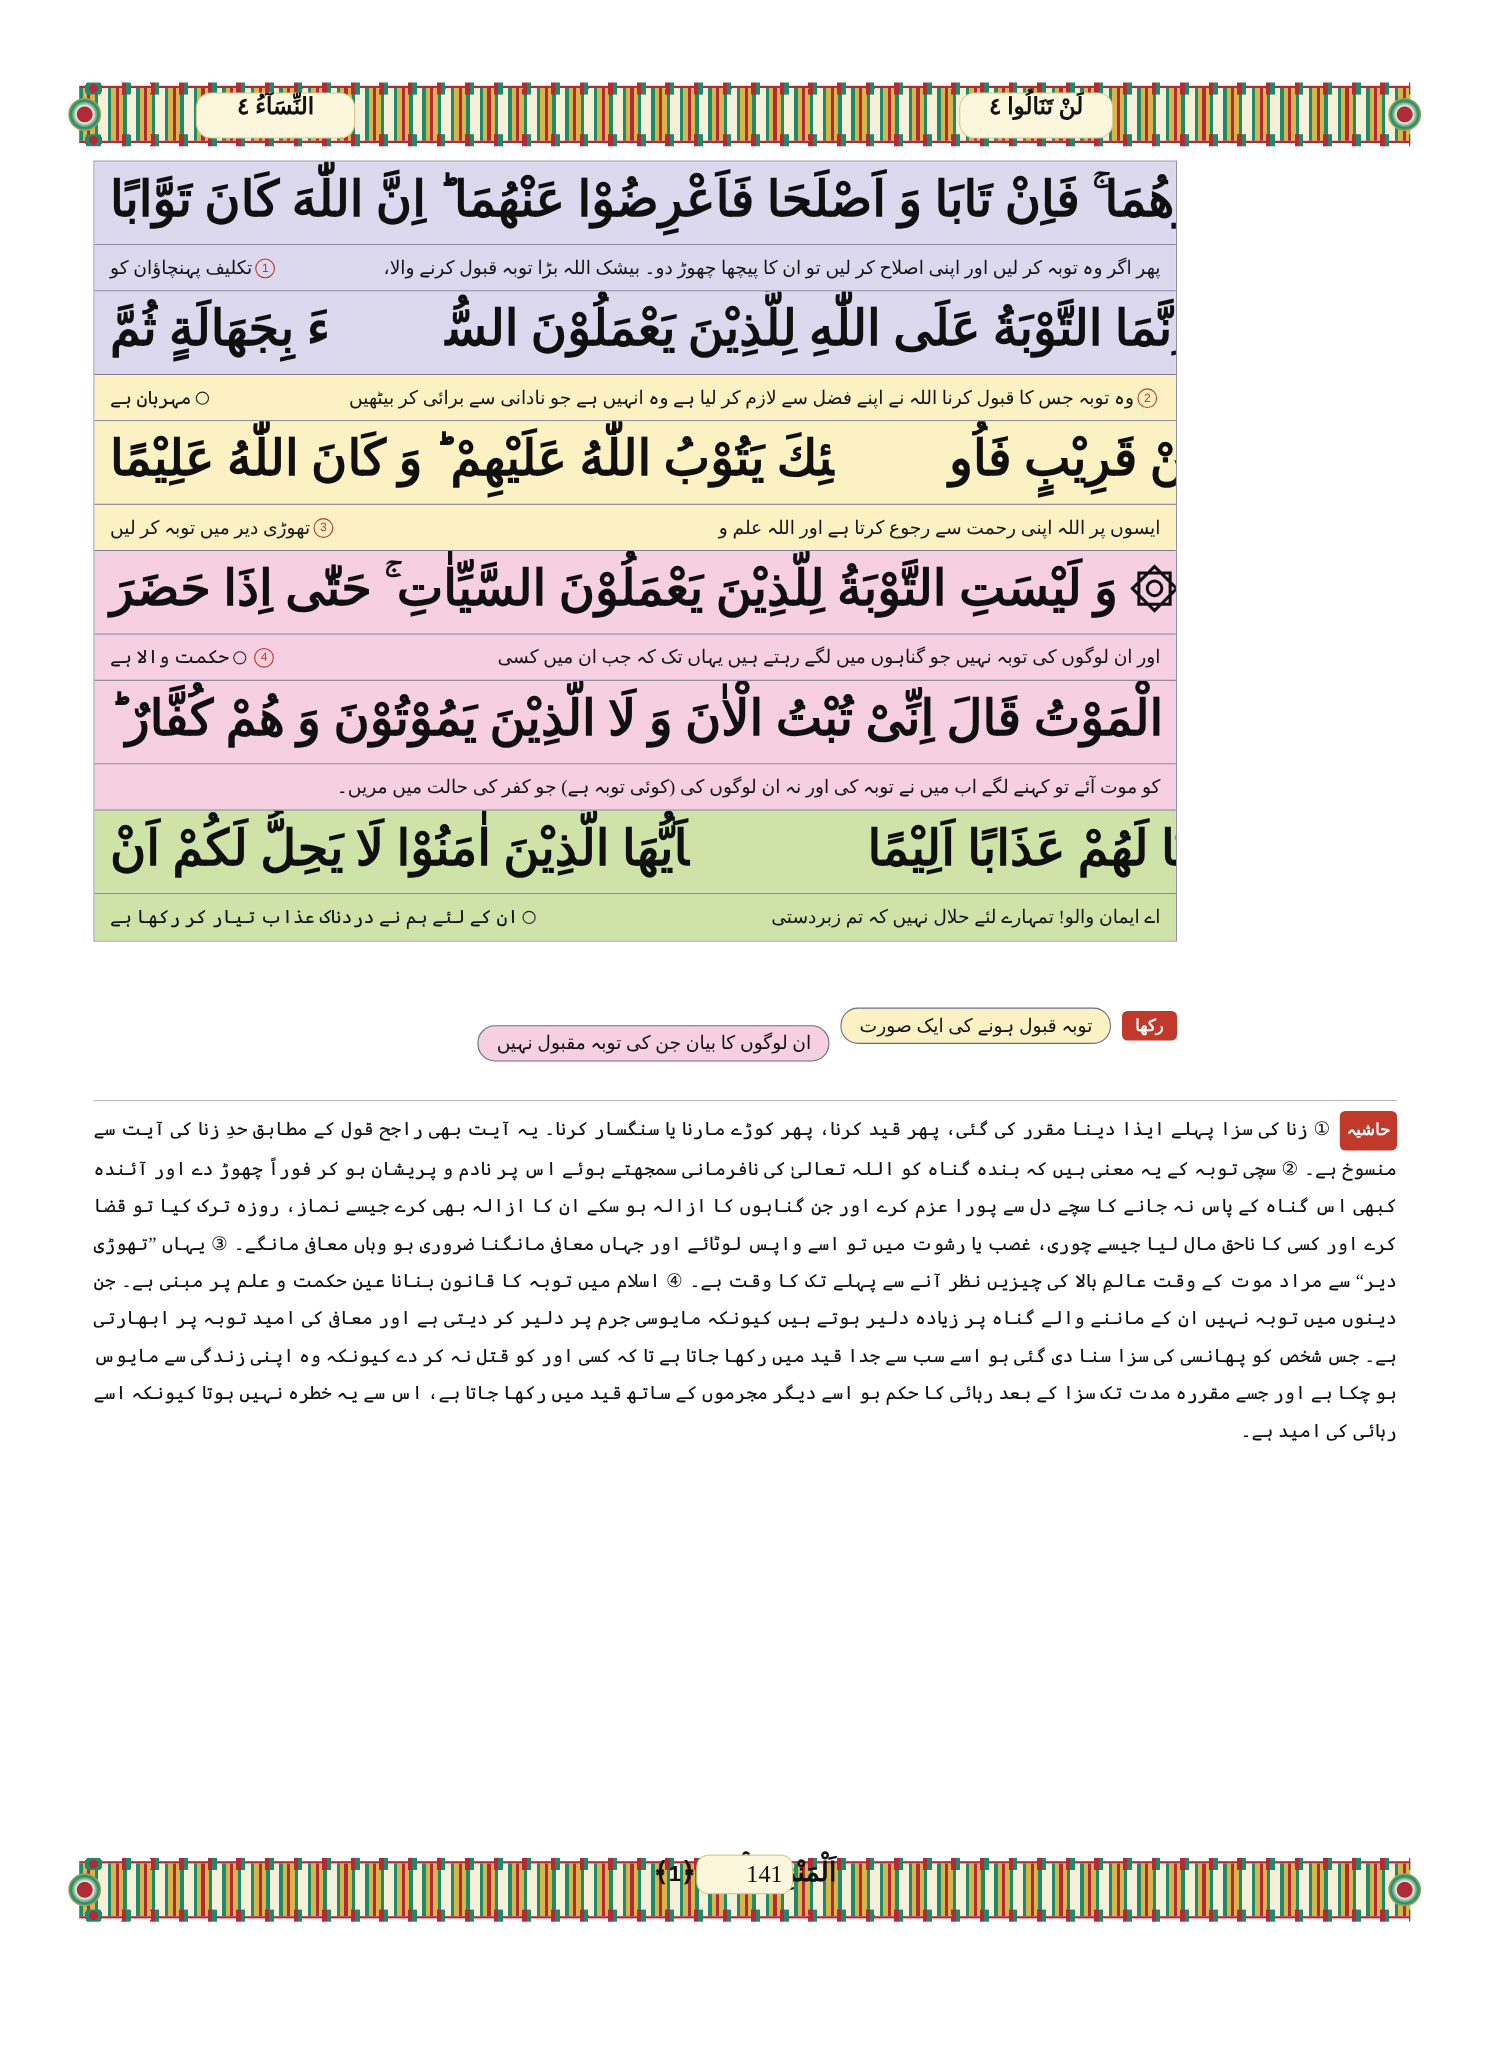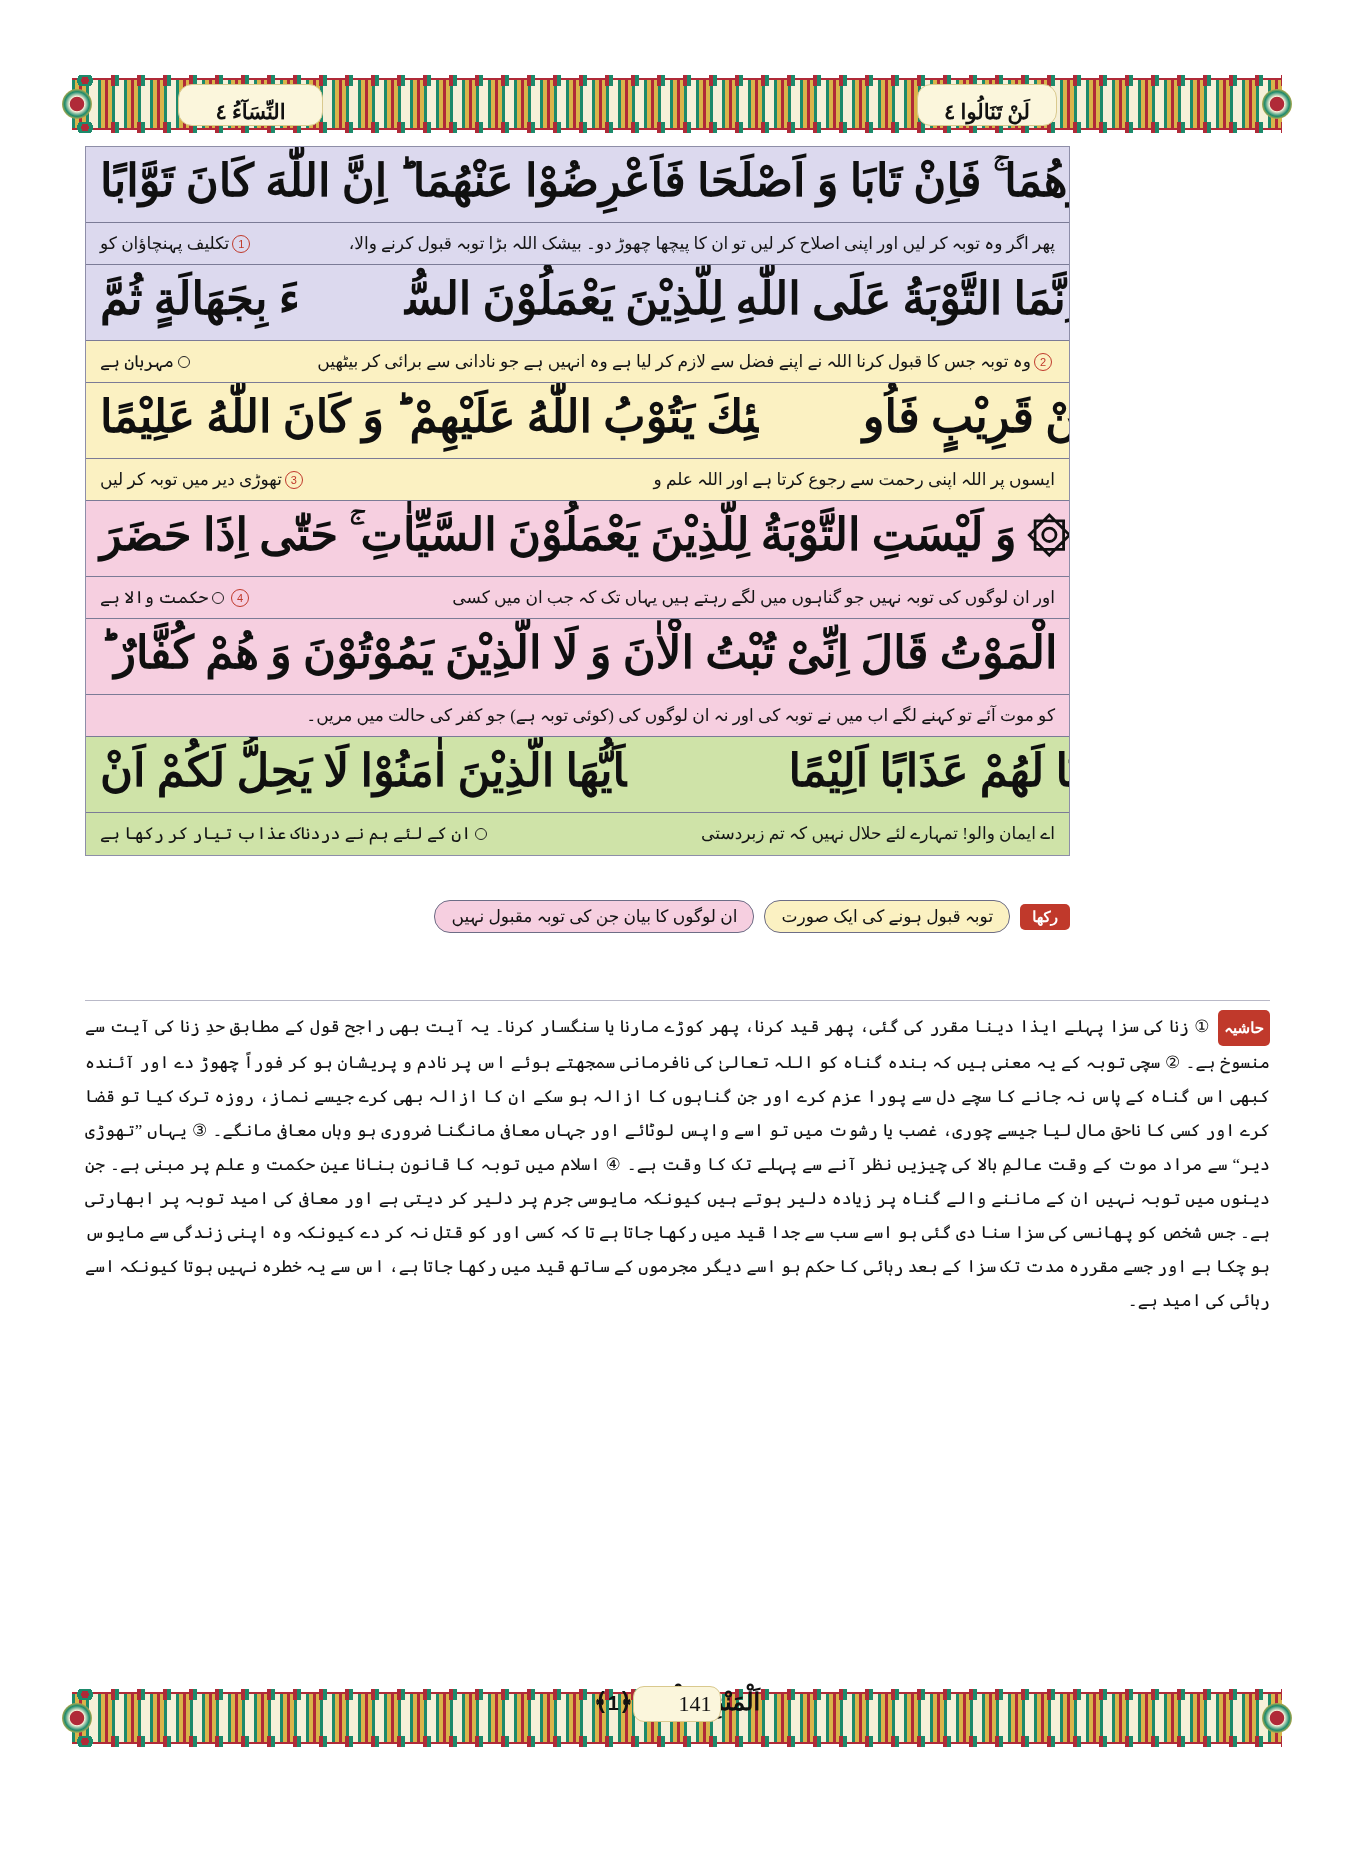--- a/index.html
+++ b/index.html
@@ -55,34 +55,34 @@
   }
 
   
   .cartouche {
     position:absolute;
     top:84px;
     height:42px;
     background:#fbf6dc;
     border:1px solid #d9c98e;
     border-radius:14px;
-    display:flex; align-items:flex-end; justify-content:center;
+    display:flex; align-items:flex-start; justify-content:center;
     z-index:6;
     padding:0 10px;
   }
   .cartouche span {
     font-family:"Liberation Serif", serif;
     font-size:21px;
     color:#111;
     direction:rtl;
     white-space:nowrap;
     font-weight:bold;
   }
   #surah-cartouche { left:178px; width:145px; }
-  #juz-cartouche   { left:917px; width:140px; }
+  #juz-cartouche   { left:872px; width:140px; }
 
   
   #quran-table {
     position:absolute;
     left:85px; top:146px;
     width:985px;
     border:1px solid #8e8ea8;
     border-collapse:collapse;
   }
 
@@ -180,21 +180,21 @@
     border:1.2px solid #6d6d86;
     border-radius:16px;
     padding:5px 16px;
     font-size:17px;
     direction:rtl;
     white-space:nowrap;
     font-family:"Liberation Serif", serif;
     color:#111;
   }
   .pill-cream { background:#fbf1c2; }
-  .pill-pink  { background:#f6cfe0; }
+  .pill-pink  { background:#f6cfe0;margin-top:32px; }
   .pill-green { background:#cfe3a8; }
 
   
   #footnotes {
     position:absolute;
     left:85px; top:1010px;
     width:1185px;
     direction:rtl;
   }
   #footnotes-inner {

